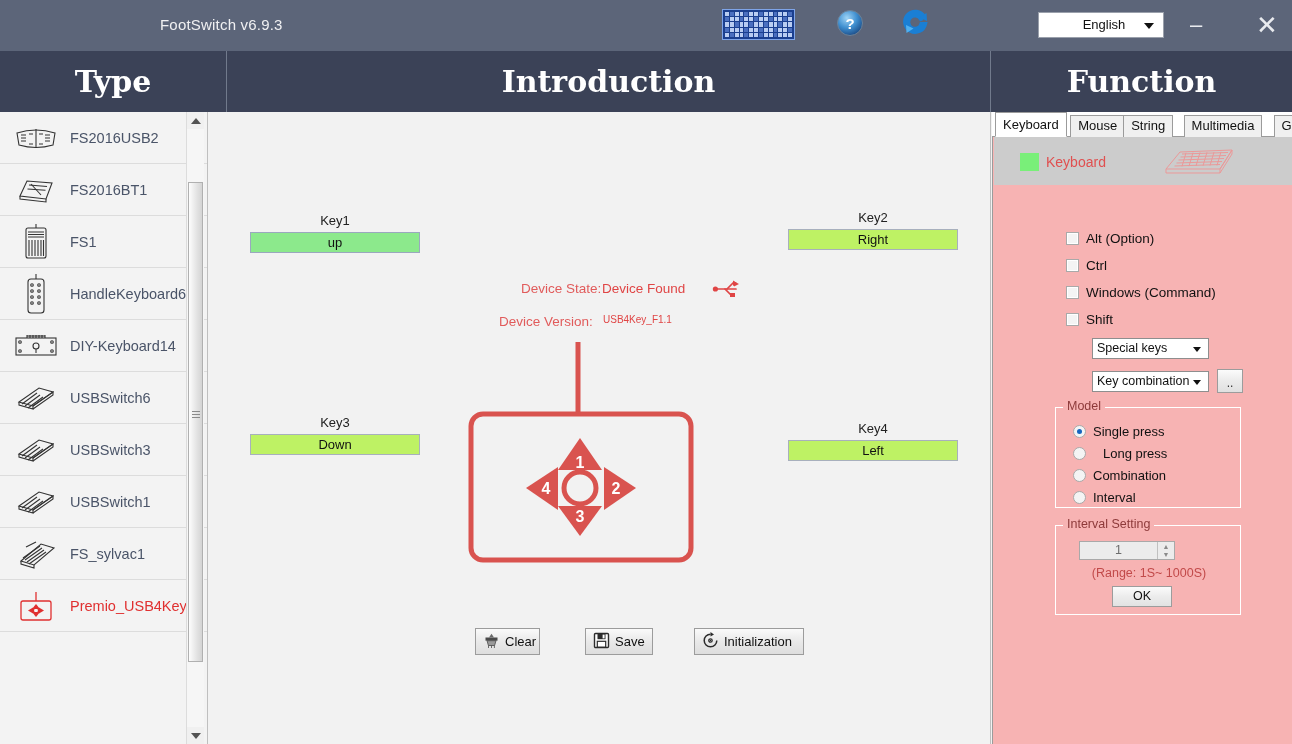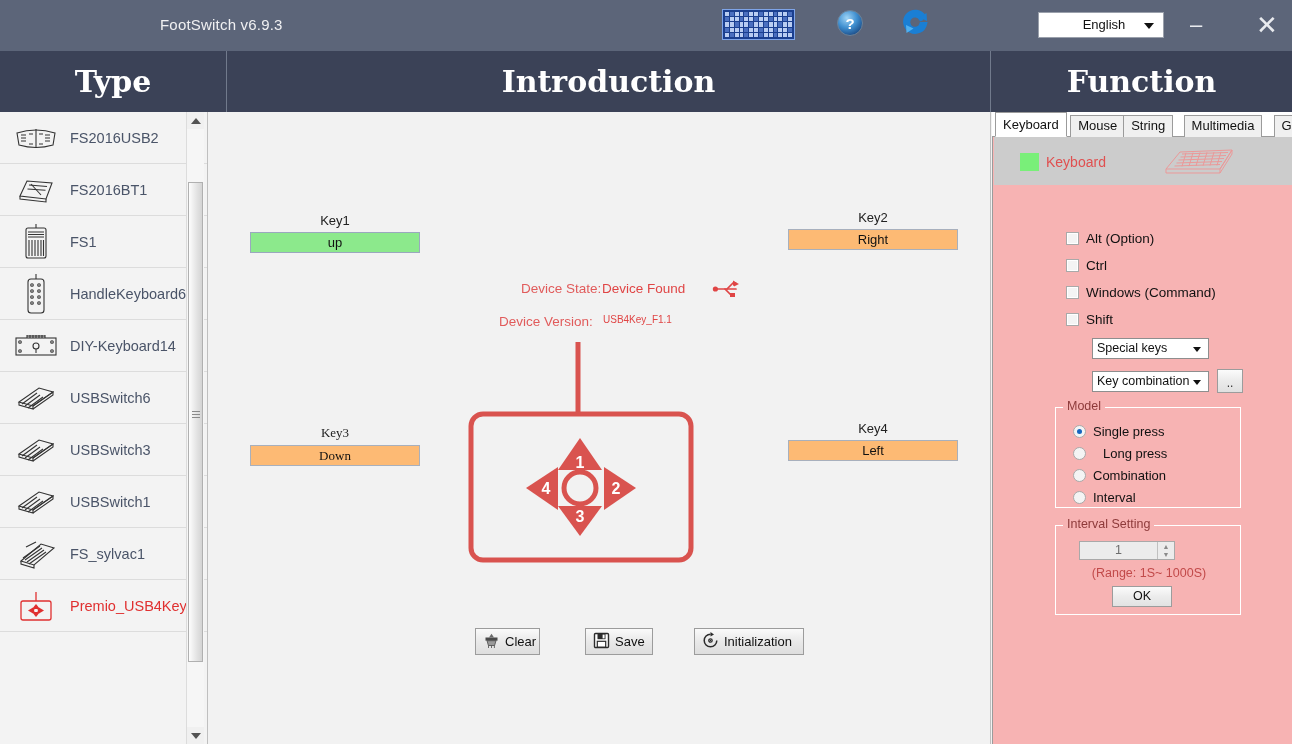--- a/index.html
+++ b/index.html
@@ -195,31 +195,31 @@
 
   .device-svg { position: absolute; left: 290px; top: 112px; }
 
   .keybox { position: absolute; }
   .keybox .kname {
     text-align: center; font-size: 13px; color: #222;
     margin-bottom: 4px;
   }
   .keybox .kfield {
     width: 170px; height: 21px;
-    background: #fdba74;
+    background: #bef264;
     border: 1px solid #a8b0bd;
     box-sizing: border-box;
     font-size: 13px; color: #111;
     text-align: center; line-height: 19px;
     cursor: text;
   }
   .keybox .kfield.active { background: #8ce98c; border-color: #9aa8be; }
   .kb1 { left: 22px; top: 101px; }
   .kb2 { left: 560px; top: 98px; }
-  .kb3 { left: 22px; top: 313px; font-family: Liberation Serif, serif; }
+  .kb3 { left: 22px; top: 303px; }
   .kb4 { left: 560px; top: 309px; }
 
   .botbtn {
     position: absolute; top: 516px;
     height: 27px;
     background: linear-gradient(to bottom,#fafafa,#e9e9e9 50%,#dedede);
     border: 1px solid #9c9c9c;
     box-sizing: border-box;
     display: flex; align-items: center; gap: 5px;
     padding: 0 7px;

